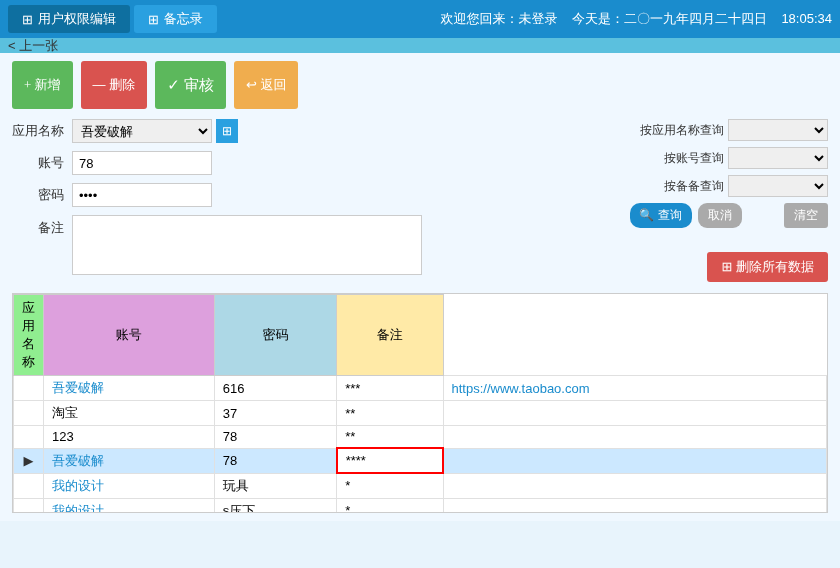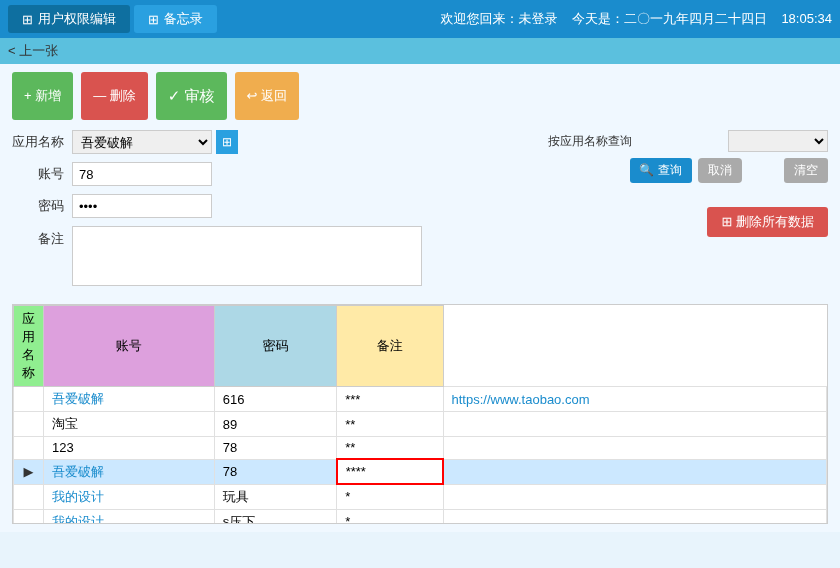--- a/index.html
+++ b/index.html
@@ -32,21 +32,21 @@
     .top-bar-center {
       flex: 1;
       text-align: right;
       color: white;
       font-size: 13px;
     }
 
     
     .nav-bar {
       background: #5bc0de;
-      height: 26px;
+      height: 15px;
       display: flex;
       align-items: center;
       padding: 0 8px;
     }
     .nav-back {
       color: #333;
       font-size: 13px;
       cursor: pointer;
     }
 
@@ -63,20 +63,21 @@
       margin-bottom: 10px;
     }
     .btn-add {
       background: #5cb85c;
       color: white;
       border: none;
       padding: 5px 12px;
       border-radius: 3px;
       cursor: pointer;
       font-size: 13px;
+      font-family: Liberation Serif, serif;
     }
     .btn-del {
       background: #d9534f;
       color: white;
       border: none;
       padding: 5px 12px;
       border-radius: 3px;
       cursor: pointer;
       font-size: 13px;
     }
@@ -156,21 +157,21 @@
       padding: 3px 6px;
       font-size: 13px;
       resize: none;
     }
 
     
     .query-row {
       display: flex;
       align-items: center;
       margin-bottom: 6px;
-      justify-content: space-between;
+      justify-content: flex-end;
     }
     .query-label {
       font-size: 12px;
       color: #333;
       white-space: nowrap;
       margin-right: 4px;
     }
     .query-select {
       border: 1px solid #ccc;
       height: 22px;
@@ -182,30 +183,30 @@
       display: flex;
       gap: 6px;
       justify-content: flex-end;
       margin-top: 6px;
     }
     .btn-query {
       background: #1a8ccd;
       color: white;
       border: none;
       padding: 4px 10px;
-      border-radius: 3px;
+      border-radius: 10px;
       cursor: pointer;
       font-size: 12px;
     }
     .btn-cancel {
       background: #aaa;
       color: white;
       border: none;
       padding: 4px 10px;
-      border-radius: 4px;
+      border-radius: 9px;
       cursor: pointer;
       font-size: 12px;
     }
     .btn-clear {
       background: #aaa;
       color: white;
       border: none;
       padding: 4px 10px;
       border-radius: 3px;
       cursor: pointer;
@@ -344,20 +345,32 @@
       </div>
     </div>
 
     <div class="form-right">
       <div class="query-row">
         <span class="query-label">按应用名称查询</span>
         <select class="query-select dropdown-arrow">
           <option value=""></option>
         </select>
       </div>
+      <div class="query-row">
+        <span class="query-label">按账号查询</span>
+        <select class="query-select">
+          <option value=""></option>
+        </select>
+      </div>
+      <div class="query-row">
+        <span class="query-label">按备备查询</span>
+        <select class="query-select">
+          <option value=""></option>
+        </select>
+      </div>
       <div class="query-btn-row">
         <button class="btn-query">🔍 <span>查询</span></button>
         <button class="btn-cancel">取消</button>
         <button class="btn-clear">清空</button>
       </div>
       <div style="text-align:right; margin-top: 14px;">
         <button class="btn-delete-all">
           <span>⊞ </span><span>删除所有数据</span>
         </button>
       </div>
@@ -378,21 +391,21 @@
       <tr>
             <td class="row-marker"></td>
             <td><a class="link-blue">吾爱破解</a></td>
             <td>616</td>
             <td>***</td>
             <td><a class="link-blue">https://www.taobao.com</a></td>
           </tr>
           <tr>
             <td class="row-marker"></td>
             <td>淘宝</td>
-            <td>89</td>
+            <td>37</td>
             <td>**</td>
             <td></td>
           </tr>
           <tr>
             <td class="row-marker"></td>
             <td>123</td>
             <td>78</td>
             <td>**</td>
             <td></td>
           </tr>

